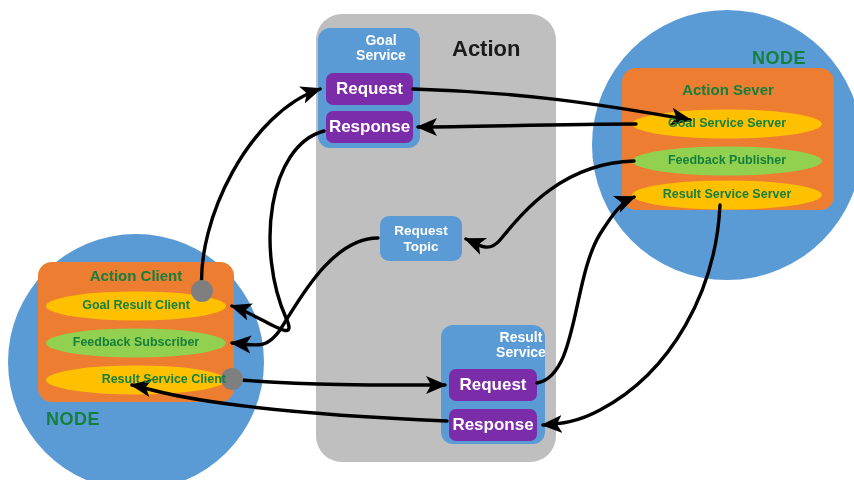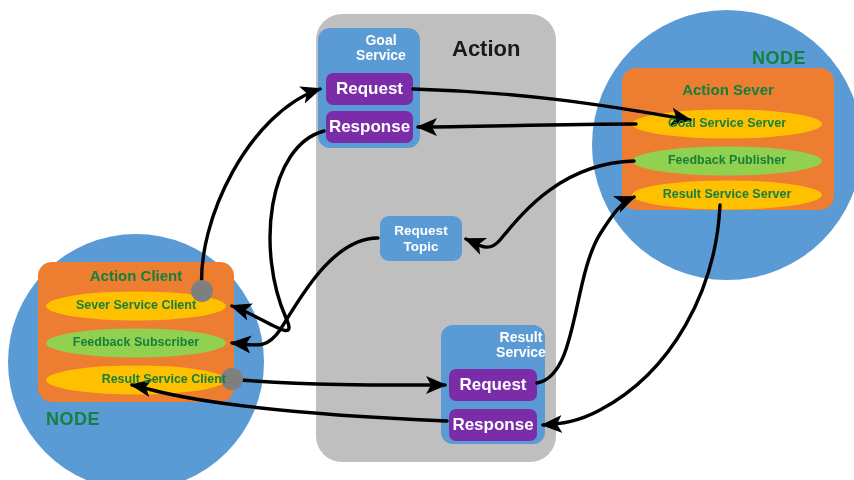--- a/index.html
+++ b/index.html
@@ -100,21 +100,21 @@
   </div>
   <div class="lbl reqres" style="left:449px;top:376px;width:88px;">Request</div>
   <div class="lbl reqres" style="left:445px;top:416px;width:96px;">Response</div>
 
   <div class="lbl ftopic" style="left:380px;top:223px;width:82px;">
     <div>Request</div>
     <div>Topic</div>
   </div>
 
   <div class="lbl hdr" style="left:38px;top:268px;width:196px;">Action Client</div>
-  <div class="lbl pill-txt" style="left:46px;top:299px;width:180px;">Sever Service Client</div>
+  <div class="lbl pill-txt" style="left:46px;top:299px;width:180px;">Goal Result Client</div>
   <div class="lbl pill-txt" style="left:46px;top:336px;width:180px;">Feedback Subscriber</div>
   <div class="lbl pill-txt" style="left:46px;top:373px;width:180px;text-align:right;">Result Service Client</div>
   <div class="lbl node-word" style="left:46px;top:410px;width:60px;text-align:left;">NODE</div>
 
   <div class="lbl node-word" style="left:752px;top:49px;width:70px;text-align:left;">NODE</div>
   <div class="lbl hdr" style="left:622px;top:82px;width:212px;">Action Sever</div>
   <div class="lbl pill-txt" style="left:632px;top:117px;width:190px;">Goal Service Server</div>
   <div class="lbl pill-txt" style="left:632px;top:154px;width:190px;">Feedback Publisher</div>
   <div class="lbl pill-txt" style="left:632px;top:188px;width:190px;">Result Service Server</div>
 

